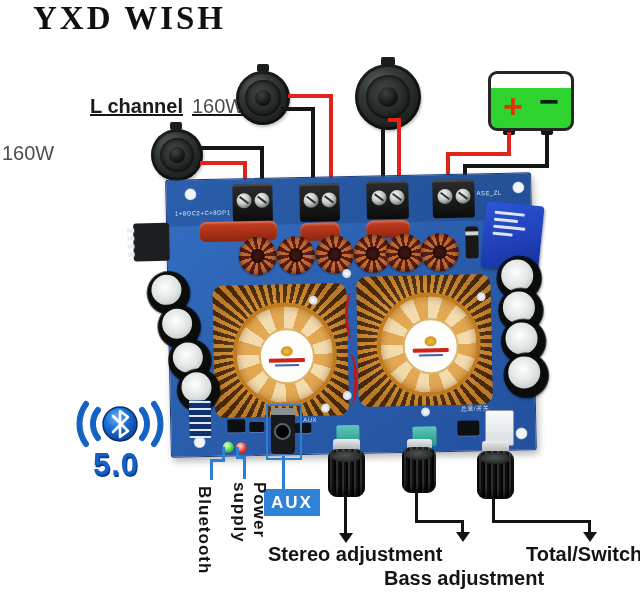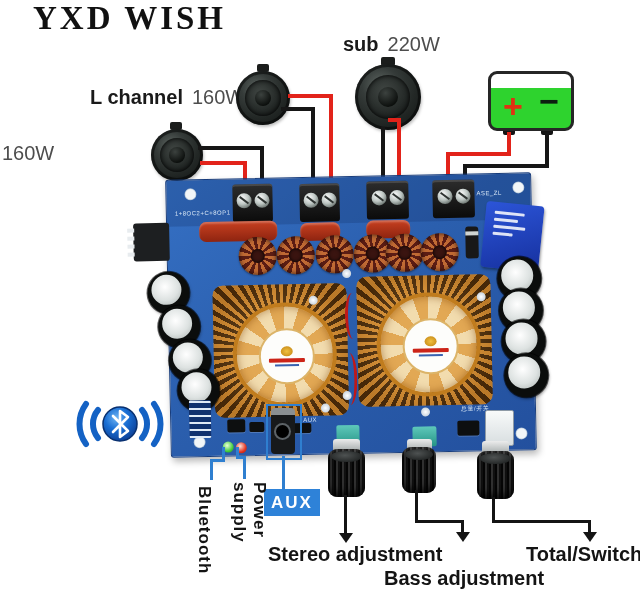--- a/index.html
+++ b/index.html
@@ -97,30 +97,26 @@
           color:#fff;font-size:17px;font-weight:600;letter-spacing:2px;}
   .btver{font-weight:700;font-size:31px;color:#1460c6;text-shadow:1px 2px 0 #0a3c8a;letter-spacing:1px;}
 </style>
 </head>
 <body>
 
 <div id="stage">
 
   <div class="abs logo" style="left:14px;top:0px;margin-left:19px;">YXD WISH</div>
 
-  <div class="abs splabel" style="left:90px;top:86px;">
+  <div class="abs splabel" style="left:90px;top:95px;text-decoration:underline;">
     <span class="lbl-bold">L channel</span>
     <span class="lbl-watt">160W</span>
   </div>
   <div class="abs splabel" style="left:2px;top:142px;">
     <span class="lbl-watt">160W</span>
-  </div>
-  <div class="abs splabel" style="left:343px;top:33px;">
-    <span class="lbl-bold">sub</span>
-    <span class="lbl-watt">220W</span>
   </div>
 
   <div class="abs sptab" style="left:257px;top:64px;width:12px;height:8px;"></div>
   <div class="abs sptab" style="left:170px;top:122px;width:12px;height:8px;"></div>
   <div class="abs sptab" style="left:381px;top:57px;width:14px;height:9px;"></div>
   <div class="abs speaker" style="left:236px;top:71px;width:54px;height:54px;">
     <div class="cone"></div>
       <div class="dome"></div>
   </div>
   <div class="abs speaker" style="left:151px;top:129px;width:52px;height:52px;">
@@ -367,14 +363,15 @@
           <stop offset="100%" stop-color="#0a3a90"></stop>
       </radialGradient>
     </defs>
     <circle cx="62" cy="26" r="17" fill="url(#btg)" stroke="#083070" stroke-width="1.5"></circle>
     <polyline points="55,18 70,33 62,39 62,13 70,19 55,34" fill="none" stroke="#ffffff" stroke-width="2.6" stroke-linejoin="round" stroke-linecap="round"></polyline>
     <path d="M40,12 A22,22 0 0 0 40,40" fill="none" stroke="#1462c4" stroke-width="6" stroke-linecap="round"></path>
     <path d="M28,6 A34,34 0 0 0 28,46" fill="none" stroke="#1462c4" stroke-width="6" stroke-linecap="round"></path>
     <path d="M84,12 A22,22 0 0 1 84,40" fill="none" stroke="#1462c4" stroke-width="6" stroke-linecap="round"></path>
     <path d="M96,6 A34,34 0 0 1 96,46" fill="none" stroke="#1462c4" stroke-width="6" stroke-linecap="round"></path>
   </svg>
+  <div class="abs btver" style="left:93px;top:447px;">5.0</div>
 
 </div>
 
 </body></html>

